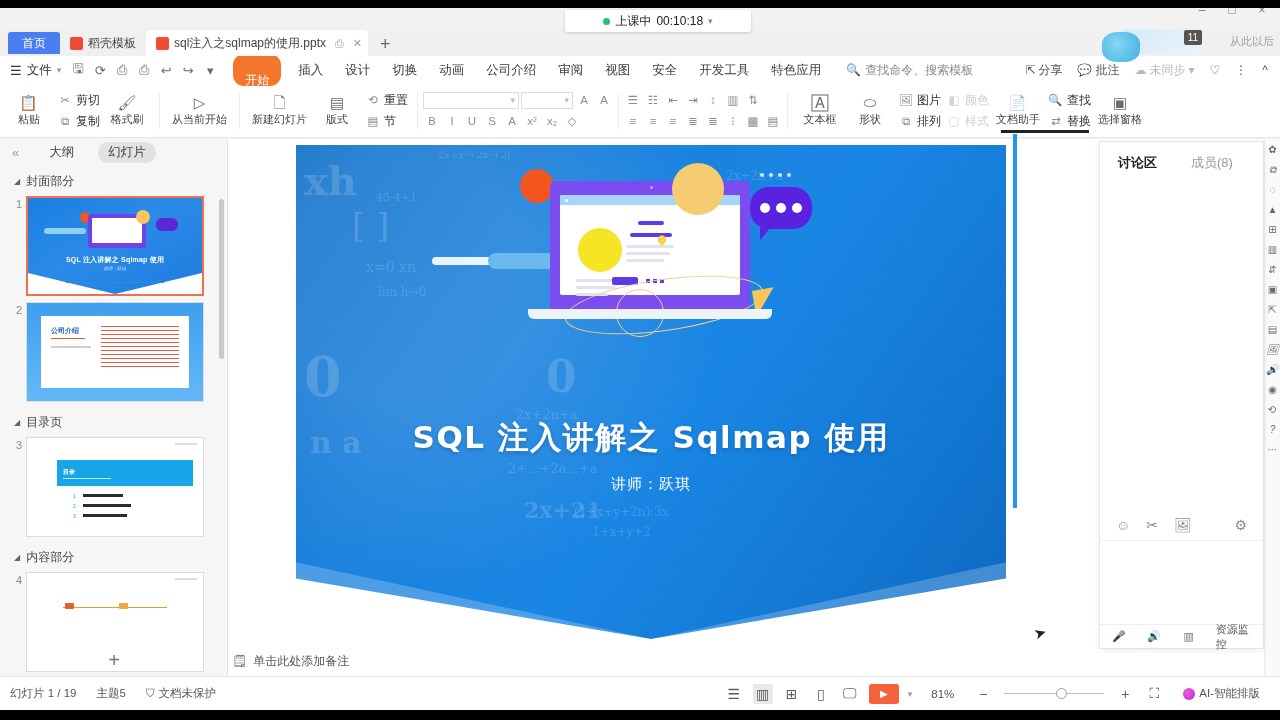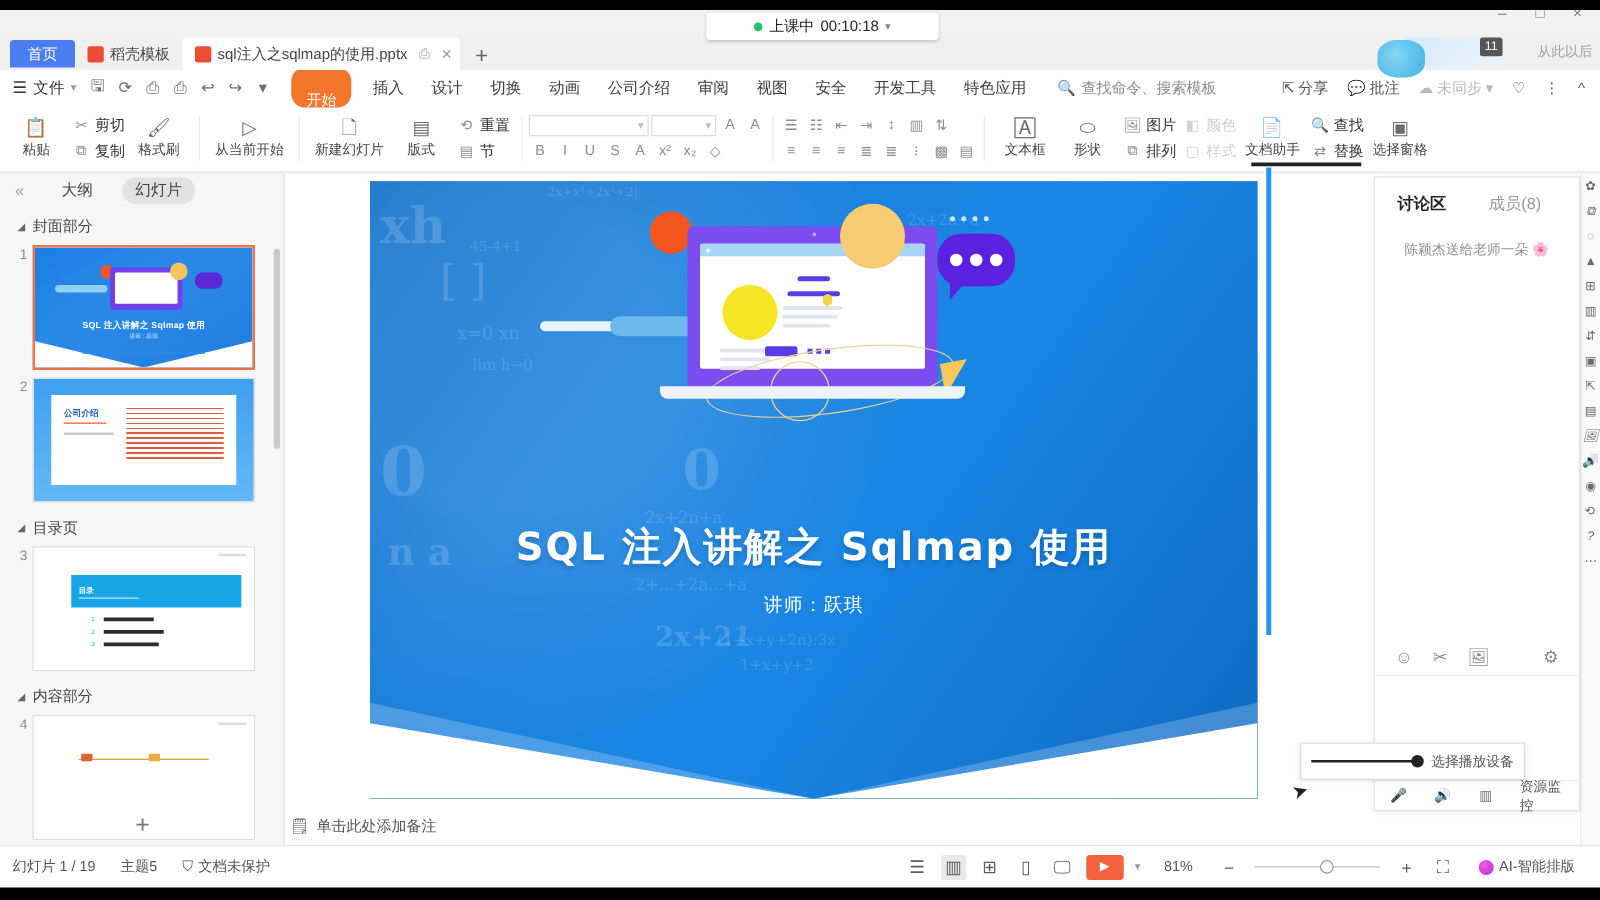--- a/index.html
+++ b/index.html
@@ -699,48 +699,36 @@
     <i>?</i>
     <i>⋯</i>
   </div>
 
   <div class="mp-bluebar"></div>
   <div class="meetpanel">
     <div class="mp-tabs">
       <span class="mp-tab active">讨论区</span>
       <span class="mp-tab">成员(8)</span>
     </div>
-    <div class="mp-msgs">
-      <div class="mp-msg">
-        <span>陈颖杰送给老师一朵</span>
-        <span class="flower">🌸</span>
-      </div>
-    </div>
     <div class="mp-inputzone"></div>
     <div class="mp-toolrow">
       <span>☺</span>
       <span>✂</span>
       <span>🖼</span>
       <span class="right">⚙</span>
     </div>
     <div class="mp-bottombar">
       <span>🎤</span>
       <span>🔊</span>
       <span>▥</span>
       <span class="lbl">资源监控</span>
     </div>
   </div>
   <div class="mp-underline"></div>
 
-  <div class="audio-pop">
-    <div class="track">
-        <div class="knob"></div>
-      </div>
-    <div class="aptxt">选择播放设备</div>
-  </div>
   <div class="cursor-arrow">➤</div>
 
   <div class="statusbar">
     <span class="sb-item">幻灯片 1 / 19</span>
     <span class="sb-item">主题5</span>
     <span class="sb-item">
       <span>⛉</span>
       <span>文档未保护</span>
     </span>
 

